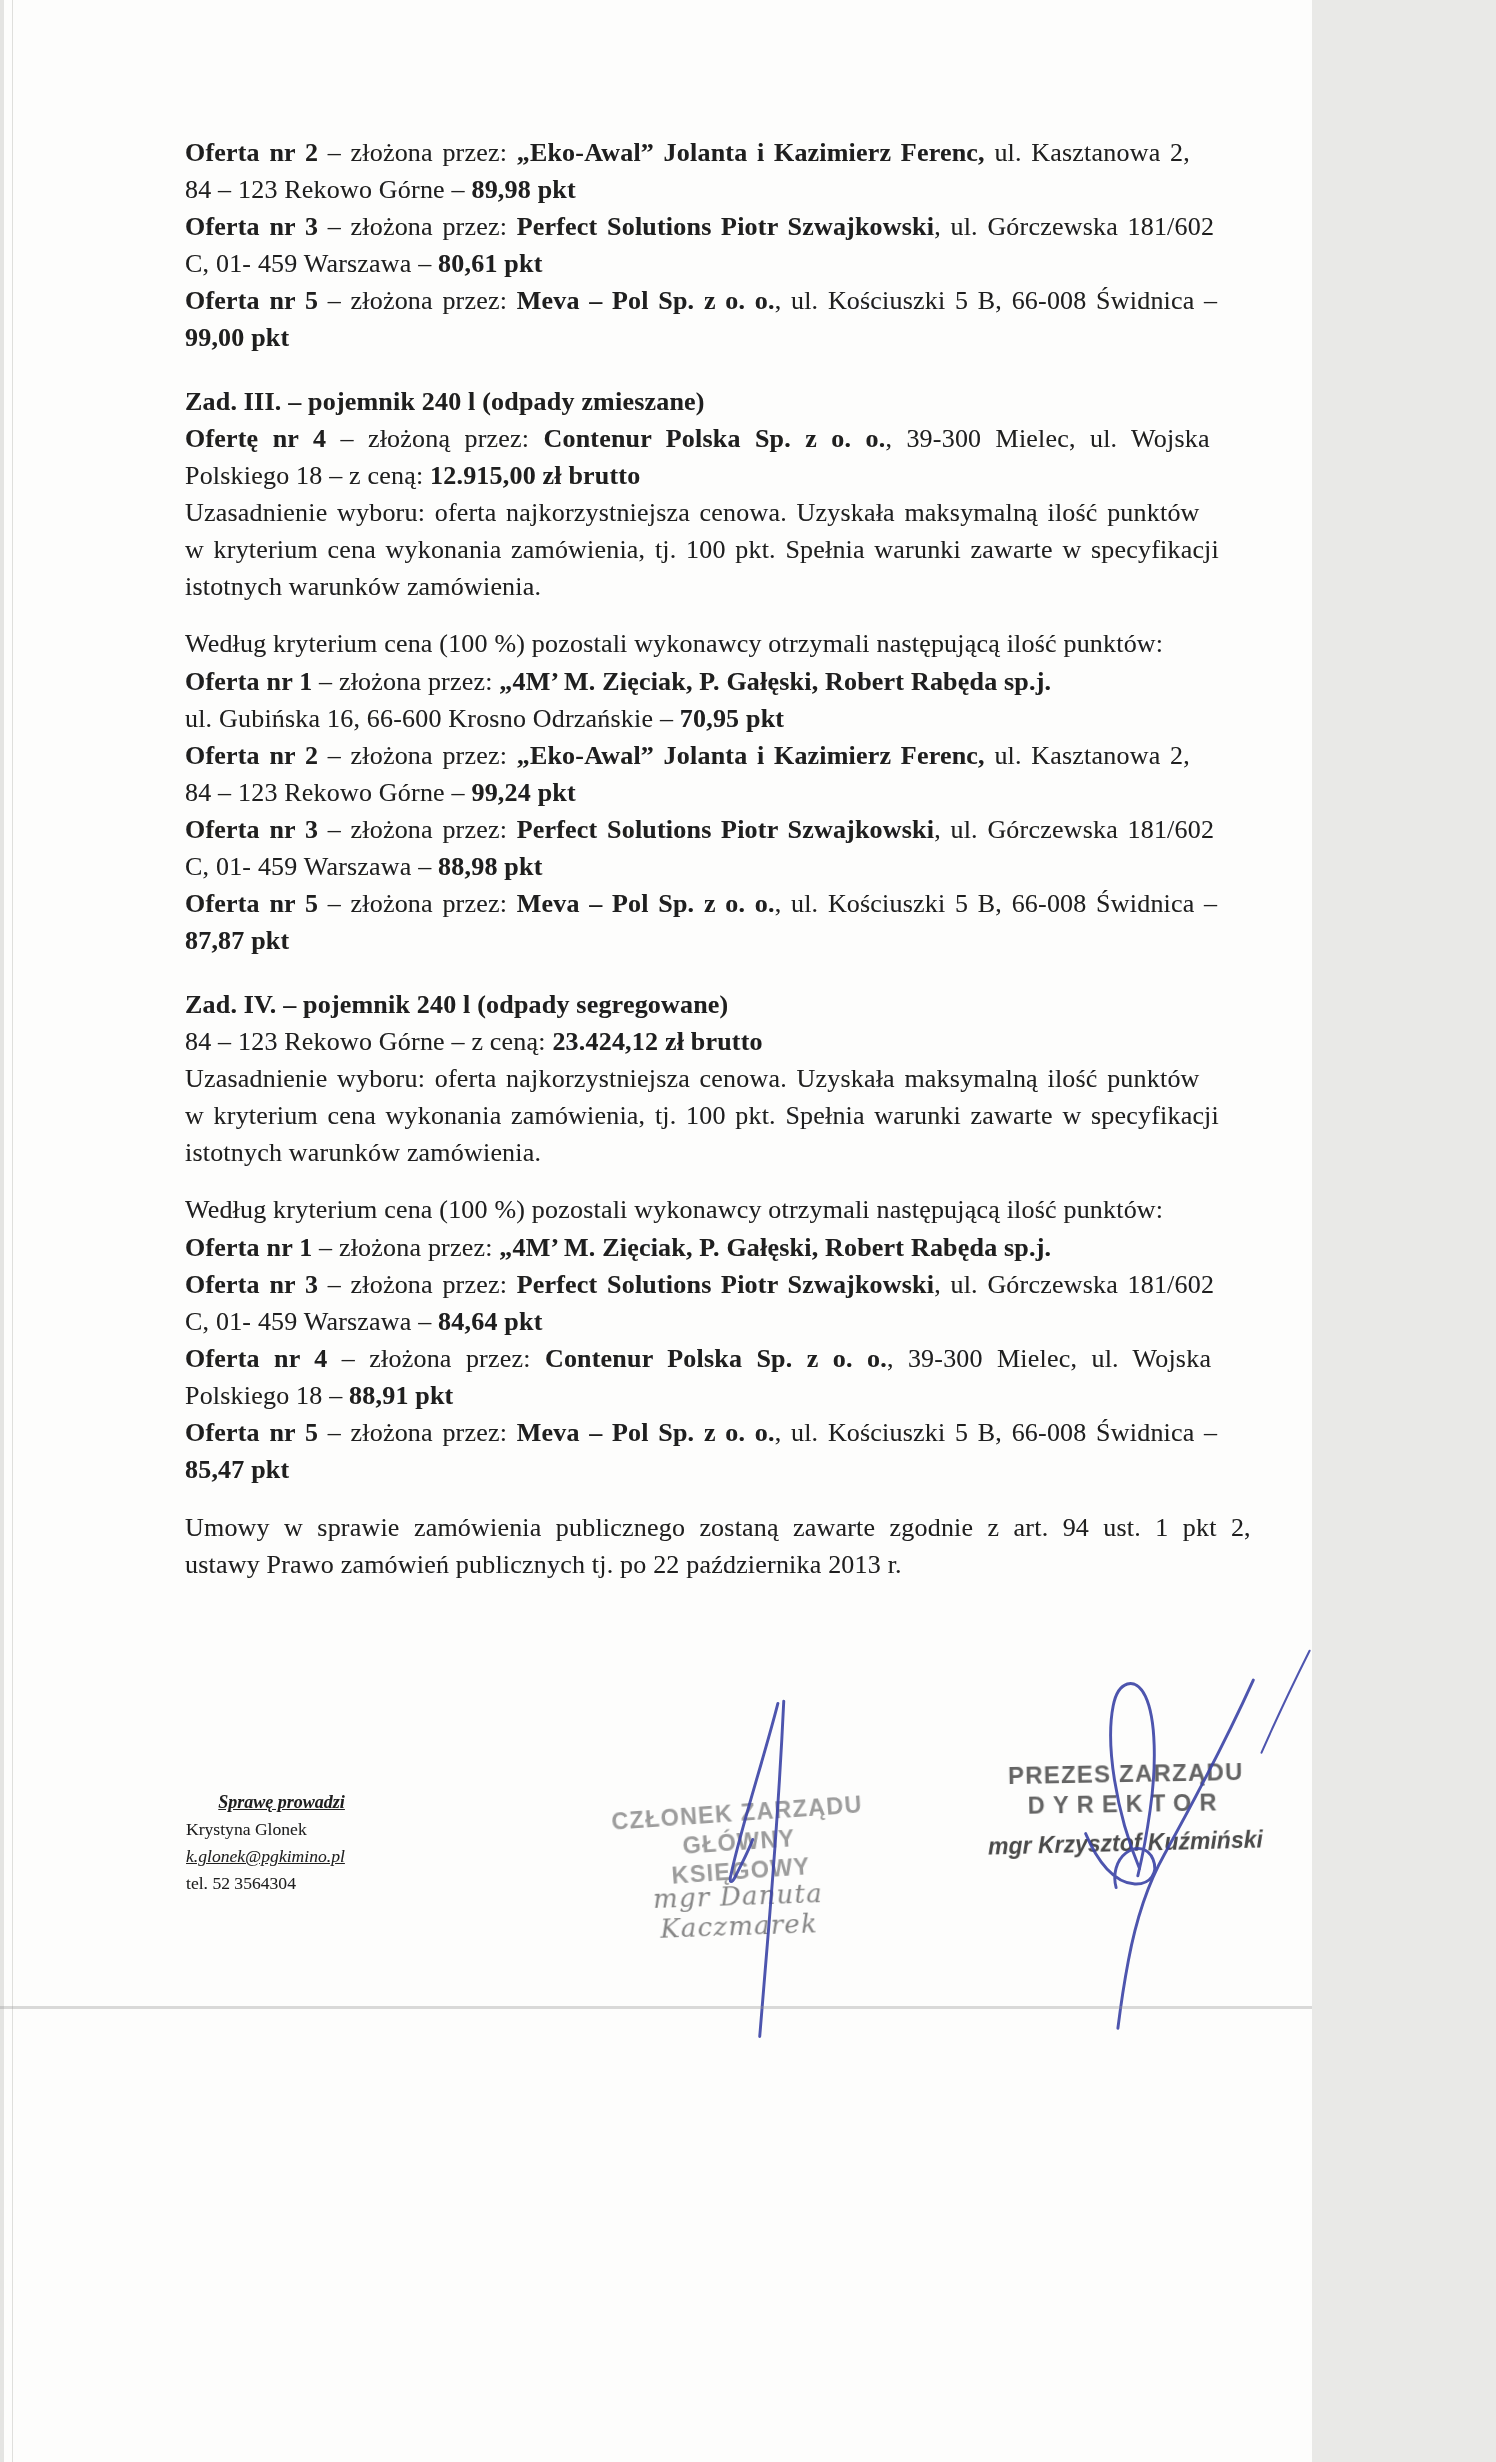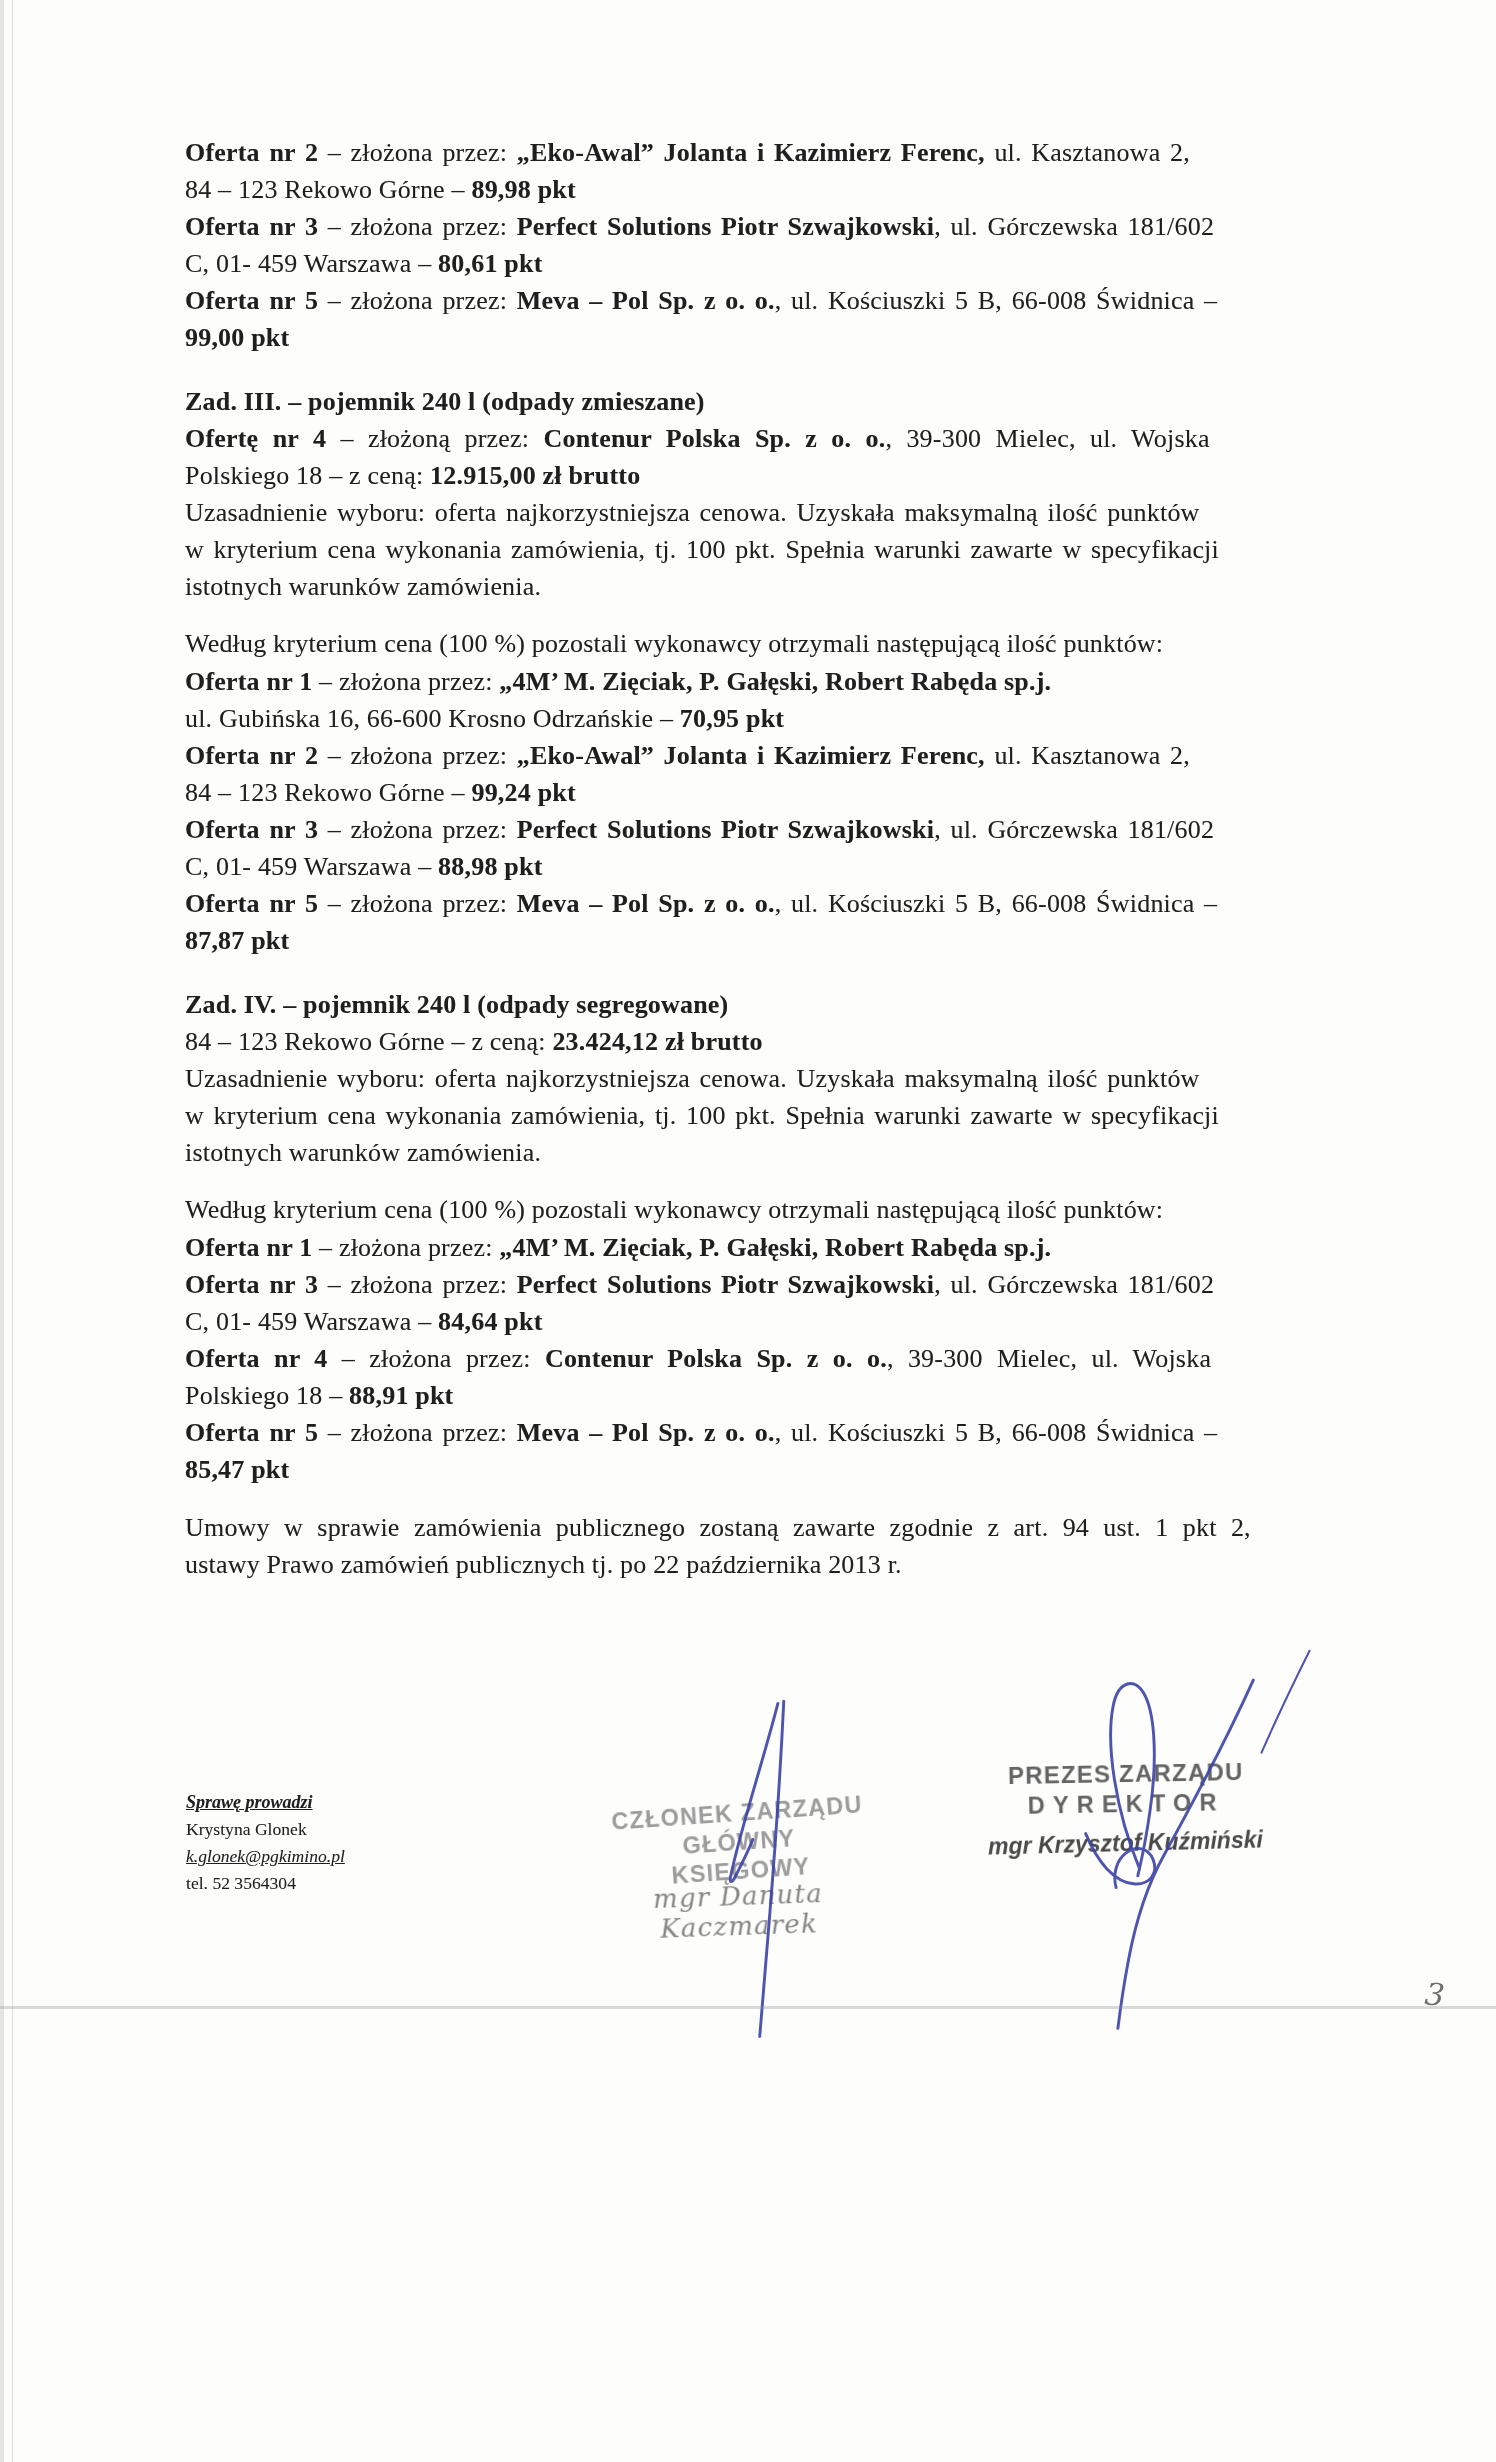--- a/index.html
+++ b/index.html
@@ -1,18 +1,18 @@
 <!DOCTYPE html>
 <html style="font-size:9.4px"><head>
 <meta charset="utf-8">
 <style>
   html,body{margin:0;padding:0;background:#e9e9e7;}
   .page{
     position:relative;
-    width:1496px;height:2462px;
+    width:1312px;height:2462px;
     background:#fdfdfc;
     overflow:hidden;
     font-family:"Liberation Serif",serif;
     color:#1f1f1f;
   }
   .scan-edge{position:absolute;left:0;top:0;width:3.5px;height:100%;background:rgba(208,208,204,.55);}
   .scan-fold{position:absolute;left:11.7px;top:0;width:1.2px;height:100%;background:rgba(186,186,182,.45);}
   .doc{
     position:absolute;left:185px;top:134px;width:1123px;
     text-shadow:0 0 0.6px rgba(25,25,25,.28);
@@ -24,21 +24,21 @@
   .blk.heading{margin-top:27px;}
   .blk.para{margin-top:20px;}
   .blk.list{margin-top:1px;}
   .blk.umowy{margin-top:21px;}
 
   .footer{
     position:absolute;left:186px;top:1789px;
     font-size:17.6px;line-height:27px;
     text-shadow:0 0 0.6px rgba(25,25,25,.25);
   }
-  .f-title{font-weight:bold;font-style:italic;text-decoration:underline;font-size:18px;}
+  .f-title{font-weight:bold;font-style:italic;text-decoration:underline;font-size:18px;text-align:right;}
   .f-email{text-decoration:underline;font-style:italic;}
 
   .stamp-acc{
     position:absolute;left:610px;top:1799px;width:258px;text-align:center;
     transform:rotate(-4deg);
     color:#8f8f8f;font-family:"Liberation Sans",sans-serif;font-weight:700;
     font-size:23.5px;line-height:29px;letter-spacing:1.2px;
     filter:blur(0.2px);opacity:.88;
   }
   .stamp-acc-sig{

